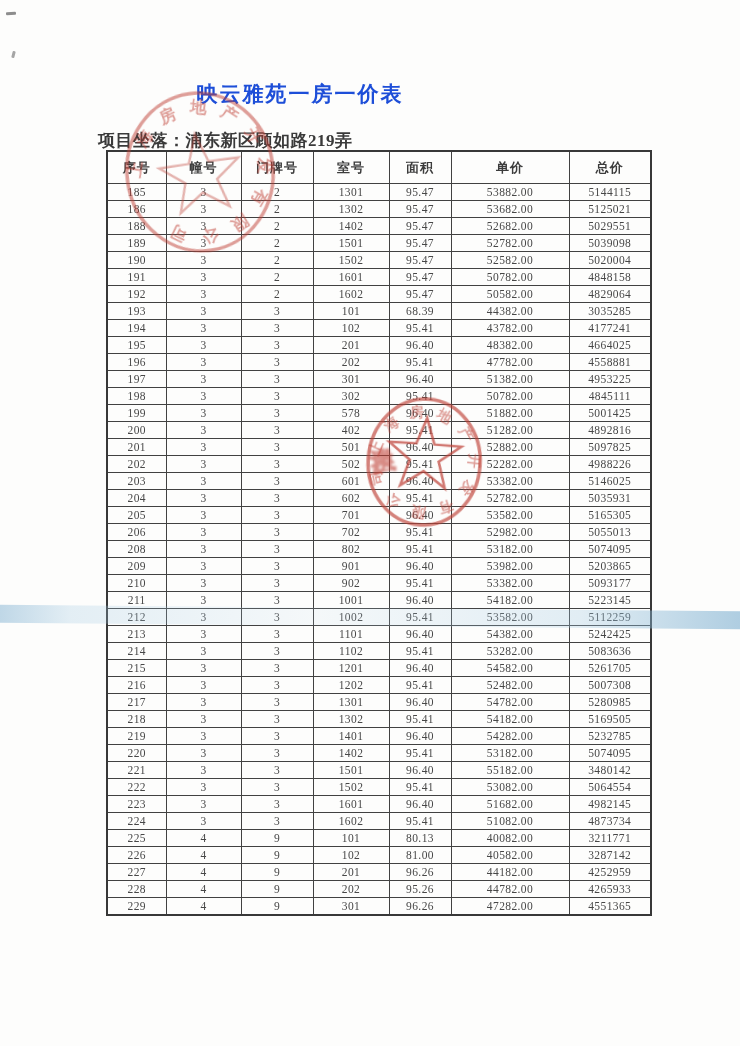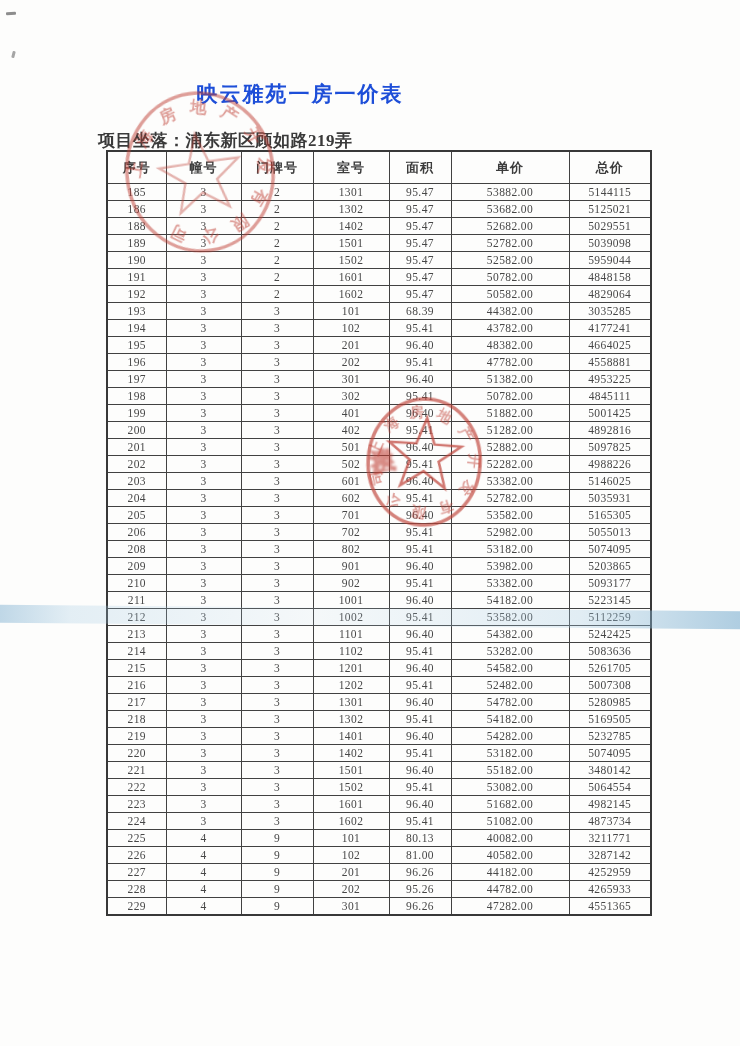--- a/index.html
+++ b/index.html
@@ -121,21 +121,21 @@
           <td>52782.00</td>
           <td>5039098</td>
         </tr>
         <tr>
           <td>190</td>
           <td>3</td>
           <td>2</td>
           <td>1502</td>
           <td>95.47</td>
           <td>52582.00</td>
-          <td>5959044</td>
+          <td>5020004</td>
         </tr>
         <tr>
           <td>191</td>
           <td>3</td>
           <td>2</td>
           <td>1601</td>
           <td>95.47</td>
           <td>50782.00</td>
           <td>4848158</td>
         </tr>
@@ -199,21 +199,21 @@
           <td>3</td>
           <td>302</td>
           <td>95.41</td>
           <td>50782.00</td>
           <td>4845111</td>
         </tr>
         <tr>
           <td>199</td>
           <td>3</td>
           <td>3</td>
-          <td>401</td>
+          <td>578</td>
           <td>96.40</td>
           <td>51882.00</td>
           <td>5001425</td>
         </tr>
         <tr>
           <td>200</td>
           <td>3</td>
           <td>3</td>
           <td>402</td>
           <td>95.41</td>

